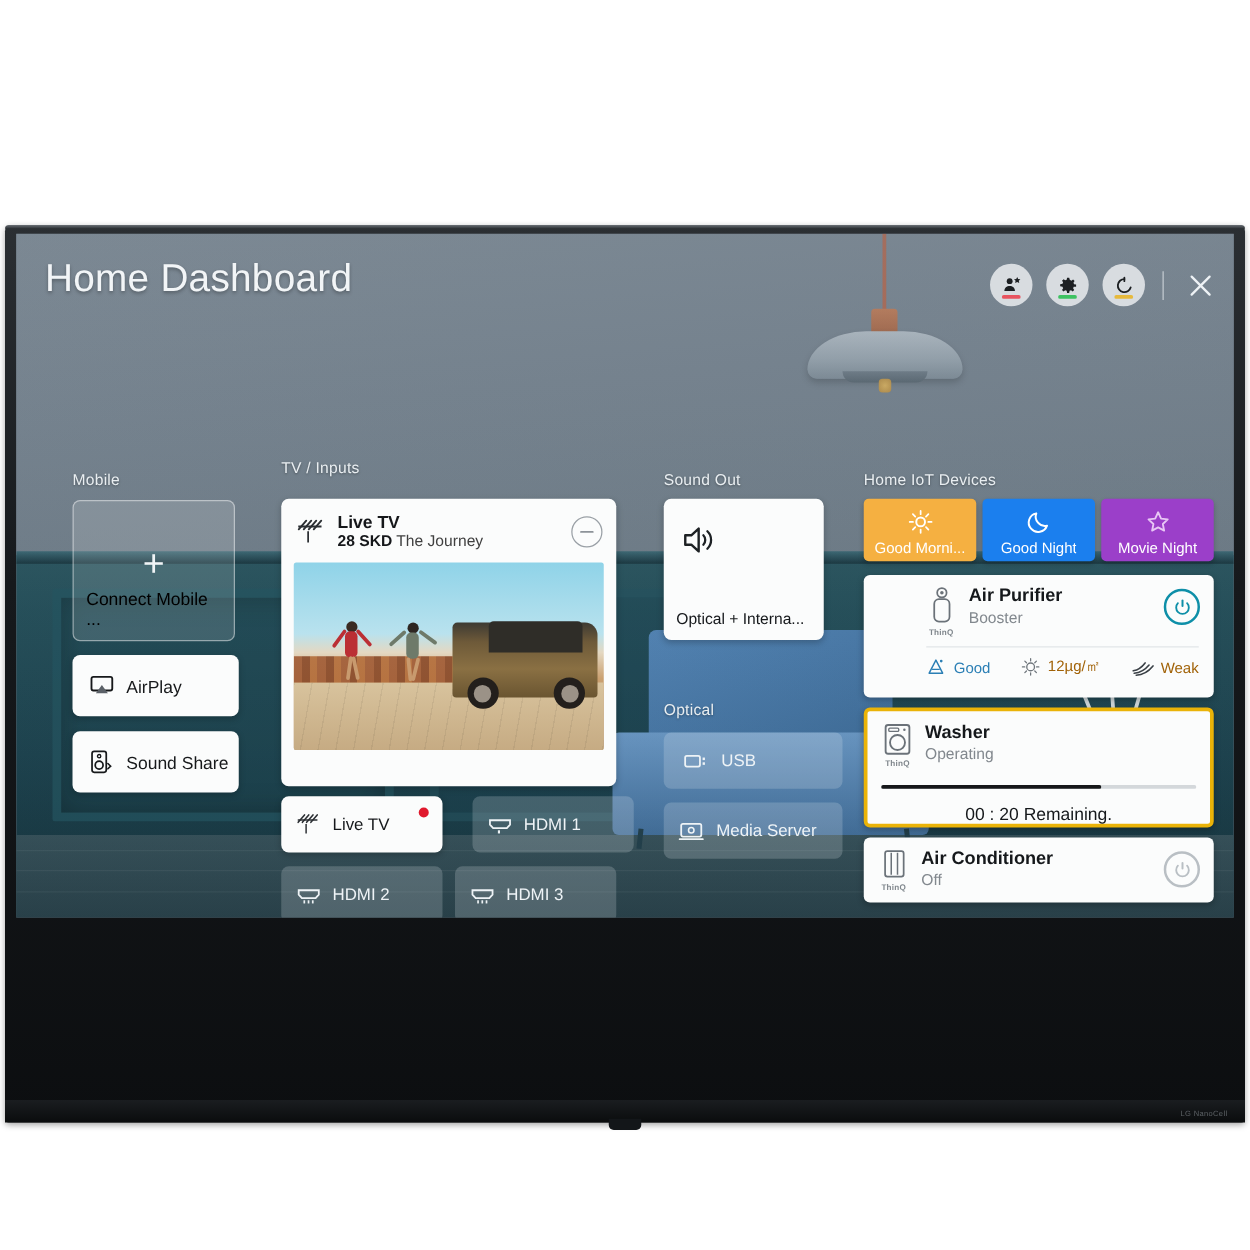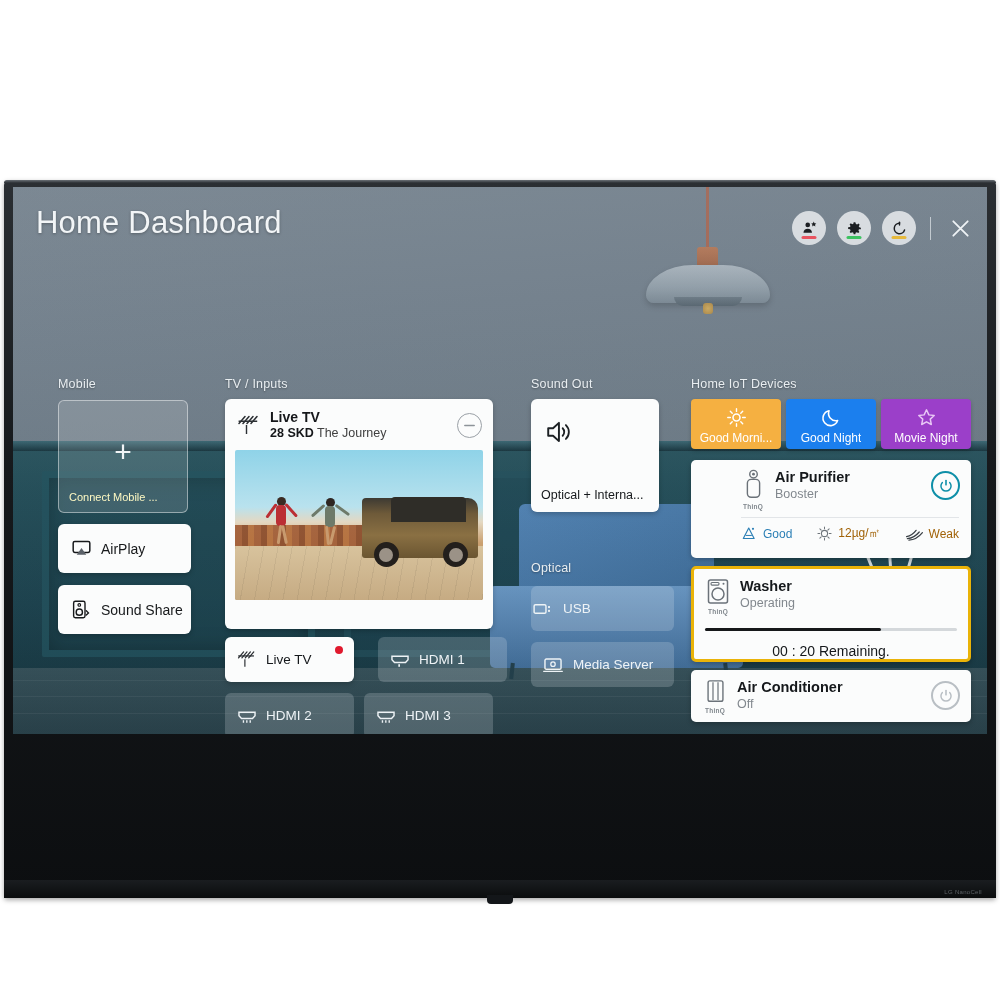--- a/index.html
+++ b/index.html
@@ -153,21 +153,21 @@
     border-radius:6px;
   }
   .dim-tile {
     background:rgba(235,242,245,.20);
     border-radius:6px;
   }
 
   
   #connect-mobile { position:absolute; left:45px; top:213px; width:130px; height:113px; padding:10px; }
   #connect-mobile .plus { position:absolute; left:50%; top:36px; transform:translateX(-50%); font-size:30px; color:#f0f4f6; font-weight:300; line-height:1; }
-  #connect-mobile .lbl { position:absolute; left:10px; right:8px; bottom:9px; font-size:11px; color:#fef9c3; }
+  #connect-mobile .lbl { position:absolute; left:10px; right:8px; bottom:9px; font-size:14px; color:#000000; }
 
   #airplay-btn { position:absolute; left:45px; top:337px; width:133px; height:49px; display:flex; align-items:center; gap:9px; padding-left:13px; }
   #soundshare-btn { position:absolute; left:45px; top:398px; width:133px; height:49px; display:flex; align-items:center; gap:9px; padding-left:13px; }
   .btn-lbl { font-size:14px; color:#17191b; }
 
   
   #livetv-card { position:absolute; left:212px; top:212px; width:268px; height:230px; padding:0; overflow:hidden; }
   #livetv-head { display:flex; align-items:center; padding:10px 11px 8px 11px; position:relative; }
   #livetv-head .ttl { font-size:14px; font-weight:bold; color:#15171a; line-height:1.18; }
   #livetv-head .sub { font-size:12.5px; color:#15171a; line-height:1.18; }
@@ -209,21 +209,21 @@
   .src-tile.active { background:#fbfcfc; color:#15181b; box-shadow:0 2px 5px rgba(0,0,0,.22); border-radius:6px; }
   .src-tile.idle { color:#eef3f6; }
   #livetv-dot { position:absolute; right:11px; top:9px; width:8px; height:8px; border-radius:50%; background:#e0192d; }
 
   
   #soundout-card { position:absolute; left:518px; top:212px; width:128px; height:113px; }
   #soundout-card .ico { position:absolute; left:14px; top:18px; }
   #soundout-card .lbl { position:absolute; left:10px; right:7px; bottom:10px; font-size:12.5px; color:#15181b; }
 
   
-  #usb-tile { position:absolute; left:518px; top:399px; width:143px; height:45px; display:flex; align-items:center; gap:9px; padding-left:1px; color:#eef3f6; font-size:13.5px; }
+  #usb-tile { position:absolute; left:518px; top:399px; width:143px; height:45px; display:flex; align-items:center; gap:9px; padding-left:15px; color:#eef3f6; font-size:13.5px; }
   #media-tile { position:absolute; left:518px; top:455px; width:143px; height:45px; display:flex; align-items:center; gap:9px; padding-left:11px; color:#eef3f6; font-size:13.5px; }
 
   
   #scene-row { position:absolute; left:678px; top:212px; display:flex; gap:5px; }
   .scene-btn {
     width:90px; height:50px; border-radius:4px;
     display:flex; flex-direction:column; align-items:center; justify-content:flex-end;
     padding-bottom:4px; color:#fff;
     box-shadow:0 2px 4px rgba(0,0,0,.2);
   }
@@ -333,21 +333,21 @@
           </div>
           <div class="divider-v"></div>
           <div id="close-icon">
             <svg width="23" height="23" viewBox="0 0 24 24">
               <path d="M4.5 4.5 19.5 19.5 M19.5 4.5 4.5 19.5" stroke="#eef2f5" stroke-width="1.9" stroke-linecap="round"></path>
             </svg>
           </div>
         </div>
 
         <div class="col-label" style="left:45px; top:190px;">Mobile</div>
-        <div class="col-label" style="left:212px; top:190px;">TV / Inputs</div>
+        <div class="col-label" style="left:212px; top:180px;">TV / Inputs</div>
         <div class="col-label" style="left:518px; top:190px;">Sound Out</div>
         <div class="col-label" style="left:518px; top:374px;">Optical</div>
         <div class="col-label" style="left:678px; top:190px;">Home IoT Devices</div>
 
         <div id="connect-mobile" class="ghost">
           <span class="plus">+</span>
           <span class="lbl">Connect Mobile ...</span>
         </div>
 
         <div id="airplay-btn" class="wcard">

